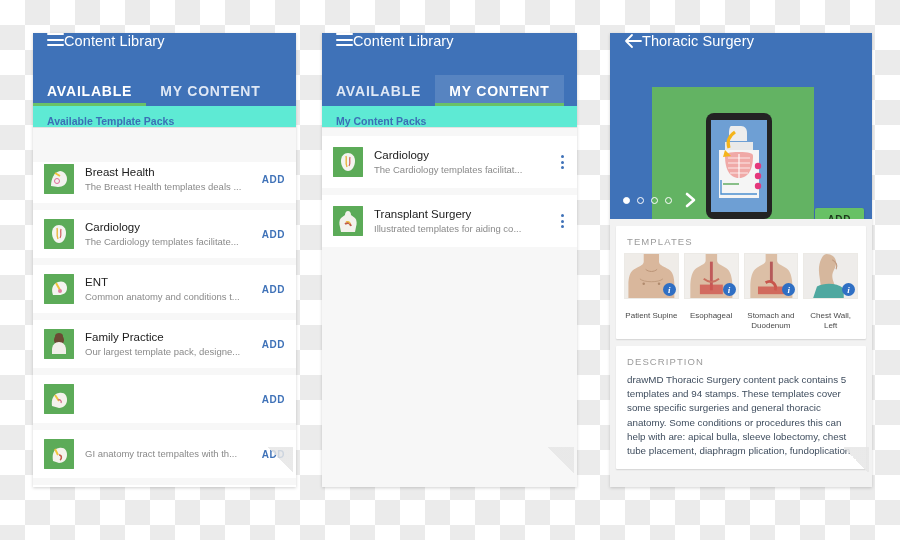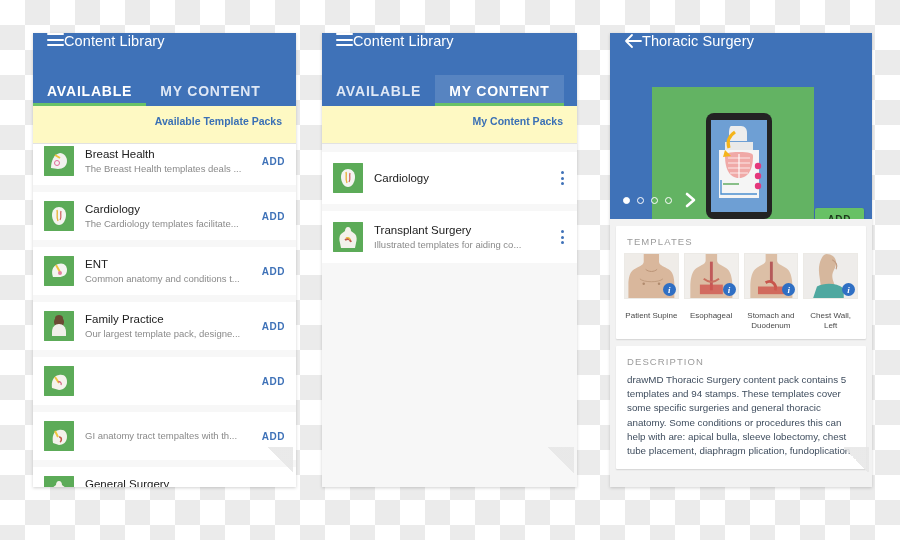--- a/index.html
+++ b/index.html
@@ -54,28 +54,28 @@
   .tab.selected { color: #ffffff; }
   .tab.ripple { background: rgba(255,255,255,.13); }
   .tab.selected::after {
     content: ""; position: absolute; left: 0; right: 0; bottom: 0;
     height: 3px; background: #69c267;
   }
   .tabspacer { flex: 1; }
 
   
   .section-head {
-    background: #fef9c3; color: #3a70b5; font-size: 10.5px; font-weight: bold;
-    padding: 9px 14px 16px 14px; border-bottom: 1px solid #e2e2e2;
-    position: relative; z-index: 3; text-align: right;
+    background: #5eead4; color: #3a70b5; font-size: 10.5px; font-weight: bold;
+    padding: 9px 14px 0 14px; border-bottom: 1px solid #e2e2e2;
+    position: relative; z-index: 3;
   }
 
   
   .scrollarea { background: #f7f7f7; position: relative; overflow: hidden; }
-  #panel-1 .scrollarea { height: 357px; }
+  #panel-1 .scrollarea { height: 357px; margin-top: 34px; }
   #panel-2 .scrollarea { height: 357px; }
 
   .list-card { background: #fff; margin: 0 0 7px 0; }
   .pack-row {
     display: flex; align-items: center; padding: 9px 11px; gap: 11px;
     background: #fff; cursor: pointer;
   }
   .thumb { width: 30px; height: 30px; flex: 0 0 30px; background: #5cab58;
            border-radius: 1px; position: relative; overflow: hidden; }
   .thumb svg { display: block; }
@@ -323,20 +323,21 @@
         <span class="thumb">
           <svg width="30" height="30" viewBox="0 0 30 30">
               <rect width="30" height="30" fill="#5cab58"></rect>
               <path d="M15 6c4 0 7 3 7 8s-3 10-7 10-7-5-7-10 3-8 7-8z" fill="#f4f4f0"></path>
               <path d="M13 9c1 4-1 7 1 11" stroke="#e8b53c" stroke-width="1.4" fill="none"></path>
               <path d="M17 10c-1 4 1 6-1 9" stroke="#cf5b5b" stroke-width="1.2" fill="none"></path>
             </svg>
         </span>
         <span class="pack-text">
           <span class="pack-title" style="display:block">Cardiology</span>
+          <span class="pack-sub" style="display:block">The Cardiology templates facilitat...</span>
         </span>
         <span class="kebab">
             <i></i>
             <i></i>
             <i></i>
           </span>
       </div>
     </div>
 
     <div class="list-card">

